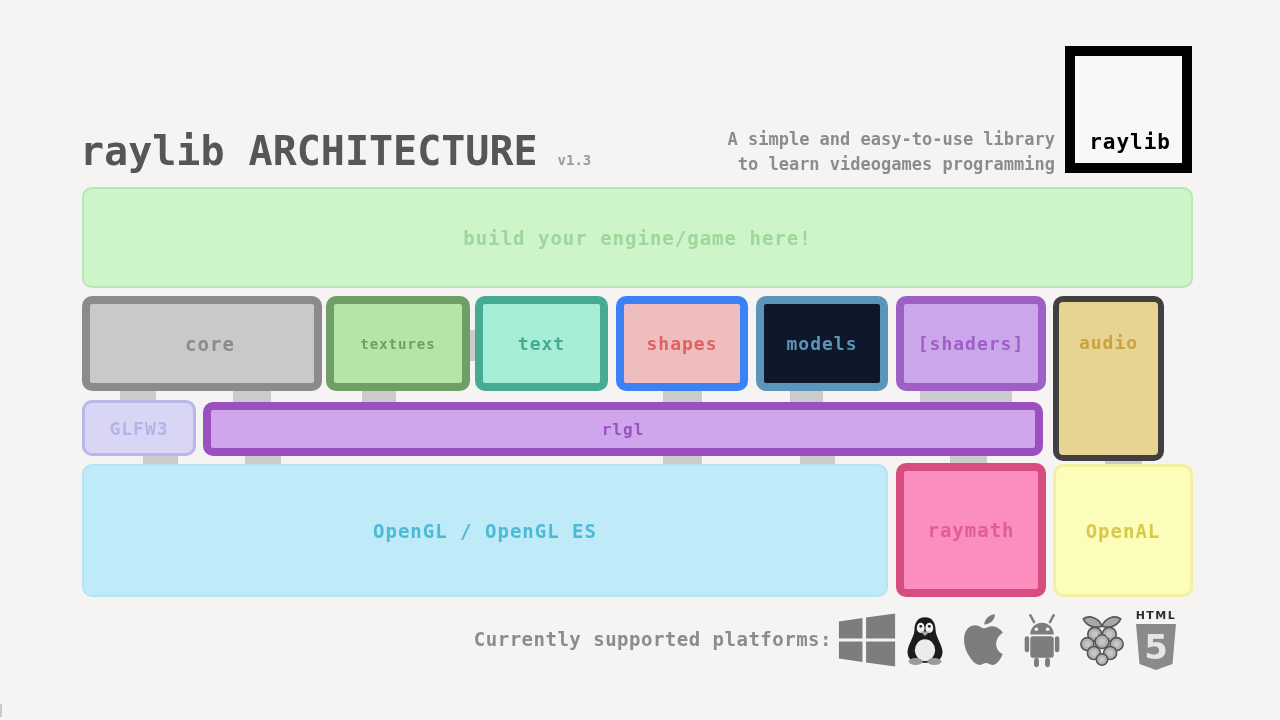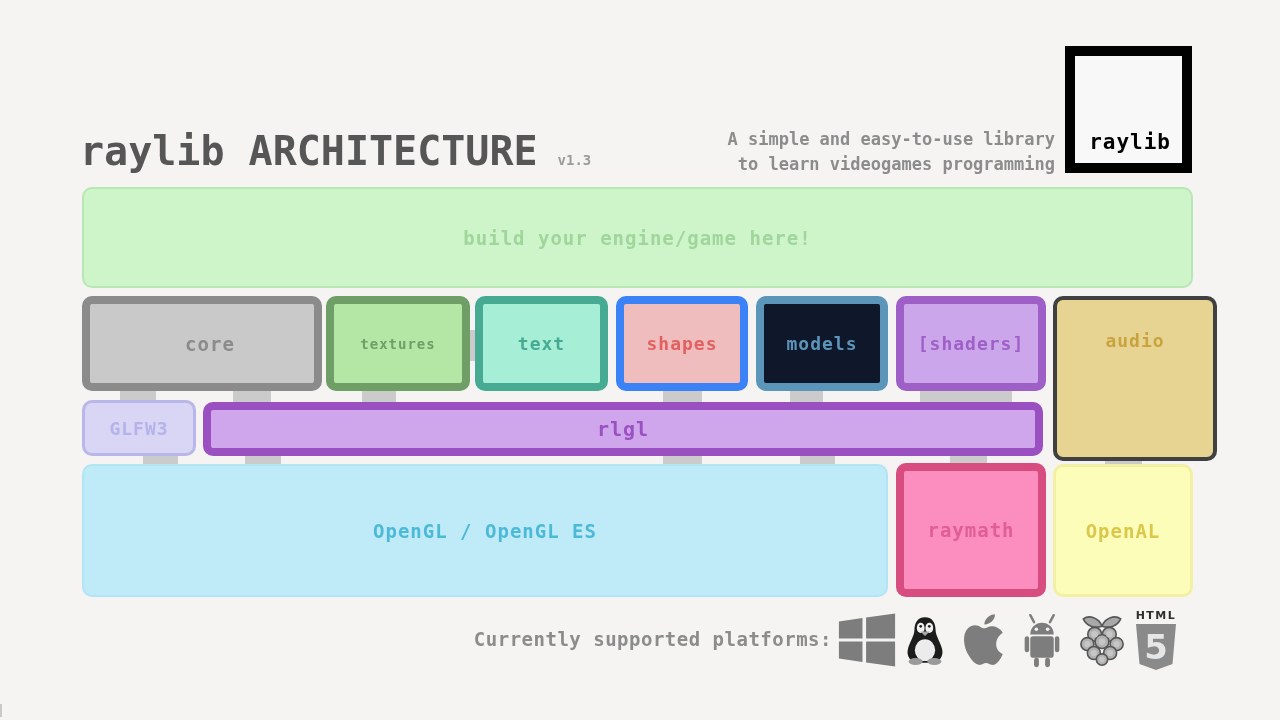--- a/index.html
+++ b/index.html
@@ -41,25 +41,25 @@
     font-weight:bold;letter-spacing:1px;z-index:2;border-radius:10px;
   }
 
   .engine  {left:82px; top:187px; width:1111px;height:101px;background:#cef4ca;border:2px solid #b7e7b2;color:#a0d69c;font-size:19px;}
   .core    {left:82px; top:296px; width:240px; height:95px; background:#c9c9c9;border:8px solid #8b8b8b;color:#8b8b8b;font-size:19px;padding-left:16px;}
   .textures{left:326px;top:296px; width:144px; height:95px; background:#b4e7a5;border:8px solid #6f9e66;color:#6f9e66;font-size:14px;}
   .text    {left:475px;top:296px; width:133px; height:95px; background:#a6efd6;border:8px solid #47ab93;color:#47ab93;font-size:18px;}
   .shapes  {left:616px;top:296px; width:132px; height:95px; background:#efbdbd;border:8px solid #3b82f6;color:#e26060;font-size:18px;}
   .models  {left:756px;top:296px; width:132px; height:95px; background:#0f172a;border:8px solid #5c95ba;color:#5c95ba;font-size:18px;}
   .shaders {left:896px;top:296px; width:150px; height:95px; background:#cba6ea;border:8px solid #9e5fc6;color:#9e5fc6;font-size:18px;}
-  .audio   {left:1053px;top:296px;width:164px; height:165px;background:#e7d492;border:4px solid #404040;color:#c9a43e;font-size:18px;
+  .audio   {left:1053px;top:296px;width:111px; height:165px;background:#e7d492;border:6px solid #404040;color:#c9a43e;font-size:18px;
             align-items:flex-start;}
   .audio .lbl{margin-top:30px;}
   .glfw3   {left:82px; top:400px; width:114px; height:56px; background:#d8d6f4;border:3px solid #b9b6ea;color:#b5b2e9;font-size:18px;}
-  .rlgl    {left:203px;top:402px; width:840px; height:54px; background:#cfa6ec;border:8px solid #9b50c1;color:#9b50c1;font-size:20px;}
+  .rlgl    {left:203px;top:402px; width:840px; height:54px; background:#cfa6ec;border:8px solid #9b50c1;color:#9b50c1;font-size:16px;}
   .opengl  {left:82px; top:464px; width:806px; height:133px;background:#bfeaf8;border:2px solid #b2e4f4;color:#4cb9d7;font-size:19px;}
   .raymath {left:896px;top:463px; width:150px; height:134px;background:#fb8dbf;border:8px solid #d74d80;color:#e05e95;font-size:19px;}
   .openal  {left:1053px;top:464px;width:140px; height:133px;background:#fcfdb8;border:3px solid #f3f0a4;color:#d9c84b;font-size:19px;}
 
   
   .conn{position:absolute;background:#cbcbcb;z-index:1;}
 
   
   .platforms-label{
     position:absolute;left:400px;top:628px;width:432px;

